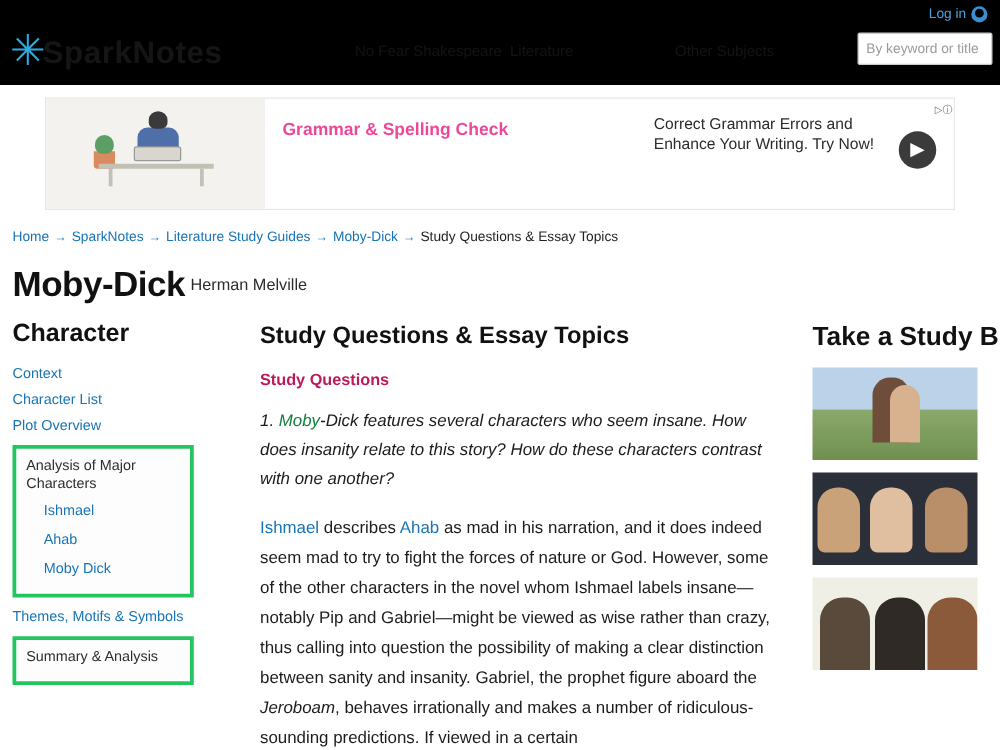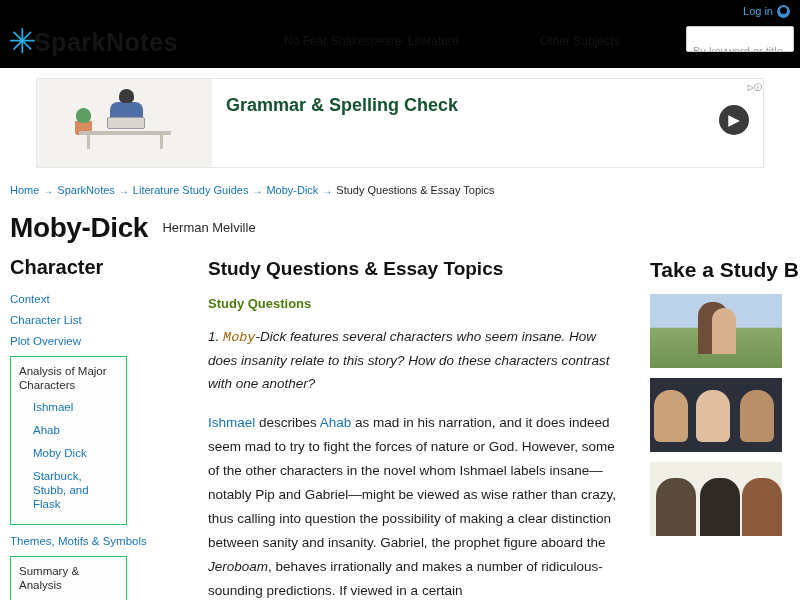--- a/index.html
+++ b/index.html
@@ -77,21 +77,21 @@
   #nav2 { left: 540px; }
   #searchbox {
     position: absolute;
     right: 6px; top: 4px;
     width: 108px; height: 26px;
     background: #ffffff;
     border: 1px solid #cccccc;
     border-radius: 2px;
     color: #9b9b9b;
     font-size: 11px;
-    padding: 12px 6px;
+    padding: 0 6px;
     line-height: 24px;
     white-space: nowrap;
     overflow: hidden;
   }
 
   
   #adwrap {
     position: relative;
     width: 800px;
     height: 110px;
@@ -167,22 +167,22 @@
     background: #c3c0b6;
   }
   .desk-leg-l { left: 12px; }
   .desk-leg-r { left: 85px; }
   #ad-mid {
     flex: 1;
     background: #ffffff;
     padding: 16px 0 0 14px;
   }
   #ad-headline {
-    color: #14532d;
-    font-size: 18px;
+    color: #ec4899;
+    font-size: 14px;
     font-weight: bold;
   }
   #ad-url {
     color: #8c8c8c;
     font-size: 11px;
     margin-top: 12px;
   }
   #ad-right {
     width: 248px;
     background: #ffffff;
@@ -237,21 +237,20 @@
     display: inline-block;
     font-size: 28px;
     font-weight: bold;
     color: #111111;
     letter-spacing: -0.4px;
   }
   #author {
     display: inline-block;
     font-size: 13px;
     color: #2b2b2b;
-    margin-left: 10px;
     vertical-align: 5px;
   }
 
   
   #cols {
     display: flex;
     width: 800px;
     padding-left: 10px;
   }
 
@@ -264,22 +263,22 @@
     margin: 8px 0 14px 0;
   }
   .toc-link {
     display: block;
     color: #1874b5;
     font-size: 11.5px;
     text-decoration: none;
     margin-bottom: 9px;
   }
   .toc-box {
-    width: 117px;
-    border: 1px solid #22c55e;
+    width: 145px;
+    border: 3px solid #22c55e;
     background: #fdfdfd;
     padding: 7px 8px 4px 8px;
     margin: 6px 0 10px 0;
   }
   .toc-box-title {
     font-size: 11.5px;
     color: #2d2d2d;
     line-height: 14px;
     margin-bottom: 8px;
   }
@@ -299,31 +298,31 @@
   }
   #article-h {
     font-size: 19px;
     font-weight: bold;
     color: #111;
     margin: 10px 0 16px 0;
   }
   #section-h {
     font-size: 13px;
     font-weight: bold;
-    color: #4d7c0f;
+    color: #be185d;
     margin: 0 0 14px 0;
   }
   #question {
     font-size: 13.5px;
     font-style: italic;
     color: #1c1c1c;
     line-height: 23px;
     margin-bottom: 16px;
   }
-  #question .qlink { color: #a16207; font-style: italic; font-family: Liberation Mono, monospace; }
+  #question .qlink { color: #15803d; font-style: italic; }
   #body-text {
     font-size: 13.5px;
     color: #1c1c1c;
     line-height: 24px;
   }
   #body-text a { color: #1874b5; text-decoration: none; }
   #body-text i { font-style: italic; }
 
   
   #rail { width: 132px; }
@@ -405,20 +404,21 @@
         <span class="laptop"></span>
         <span class="desk"></span>
         <span class="desk-leg-l"></span>
         <span class="desk-leg-r"></span>
       </div>
     </div>
     <div id="ad-mid">
       <div id="ad-headline">Grammar &amp; Spelling Check</div>
     </div>
     <div id="ad-right">
+      <span>Correct Grammar Errors and Enhance Your Writing. Try Now!</span>
       <div id="ad-cta">▶</div>
       <div id="ad-choice">▷ⓘ</div>
     </div>
   </div>
 </div>
 
 <div id="breadcrumb">
   <a href="#">Home</a><span class="sep">→</span><a href="#">SparkNotes</a><span class="sep">→</span><a href="#">Literature Study Guides</a><span class="sep">→</span><a href="#">Moby-Dick</a><span class="sep">→</span><span class="current">Study Questions &amp; Essay Topics</span>
 </div>
 
@@ -432,21 +432,20 @@
   <div id="sidebar">
     <div id="contents-h">Character</div>
     <a class="toc-link" href="#">Context</a>
     <a class="toc-link" href="#">Character List</a>
     <a class="toc-link" href="#">Plot Overview</a>
     <div class="toc-box">
       <div class="toc-box-title">Analysis of Major Characters</div>
       <a class="toc-sub" href="#">Ishmael</a>
       <a class="toc-sub" href="#">Ahab</a>
       <a class="toc-sub" href="#">Moby Dick</a>
-      <a class="toc-sub" href="#">Starbuck, Stubb, and Flask</a>
     </div>
     <a class="toc-link" href="#">Themes, Motifs &amp; Symbols</a>
     <div class="toc-box">
       <div class="toc-box-title">Summary &amp; Analysis</div>
     </div>
   </div>
 
   <div id="article">
     <div id="article-h">Study Questions &amp; Essay Topics</div>
     <div id="section-h">Study Questions</div>

